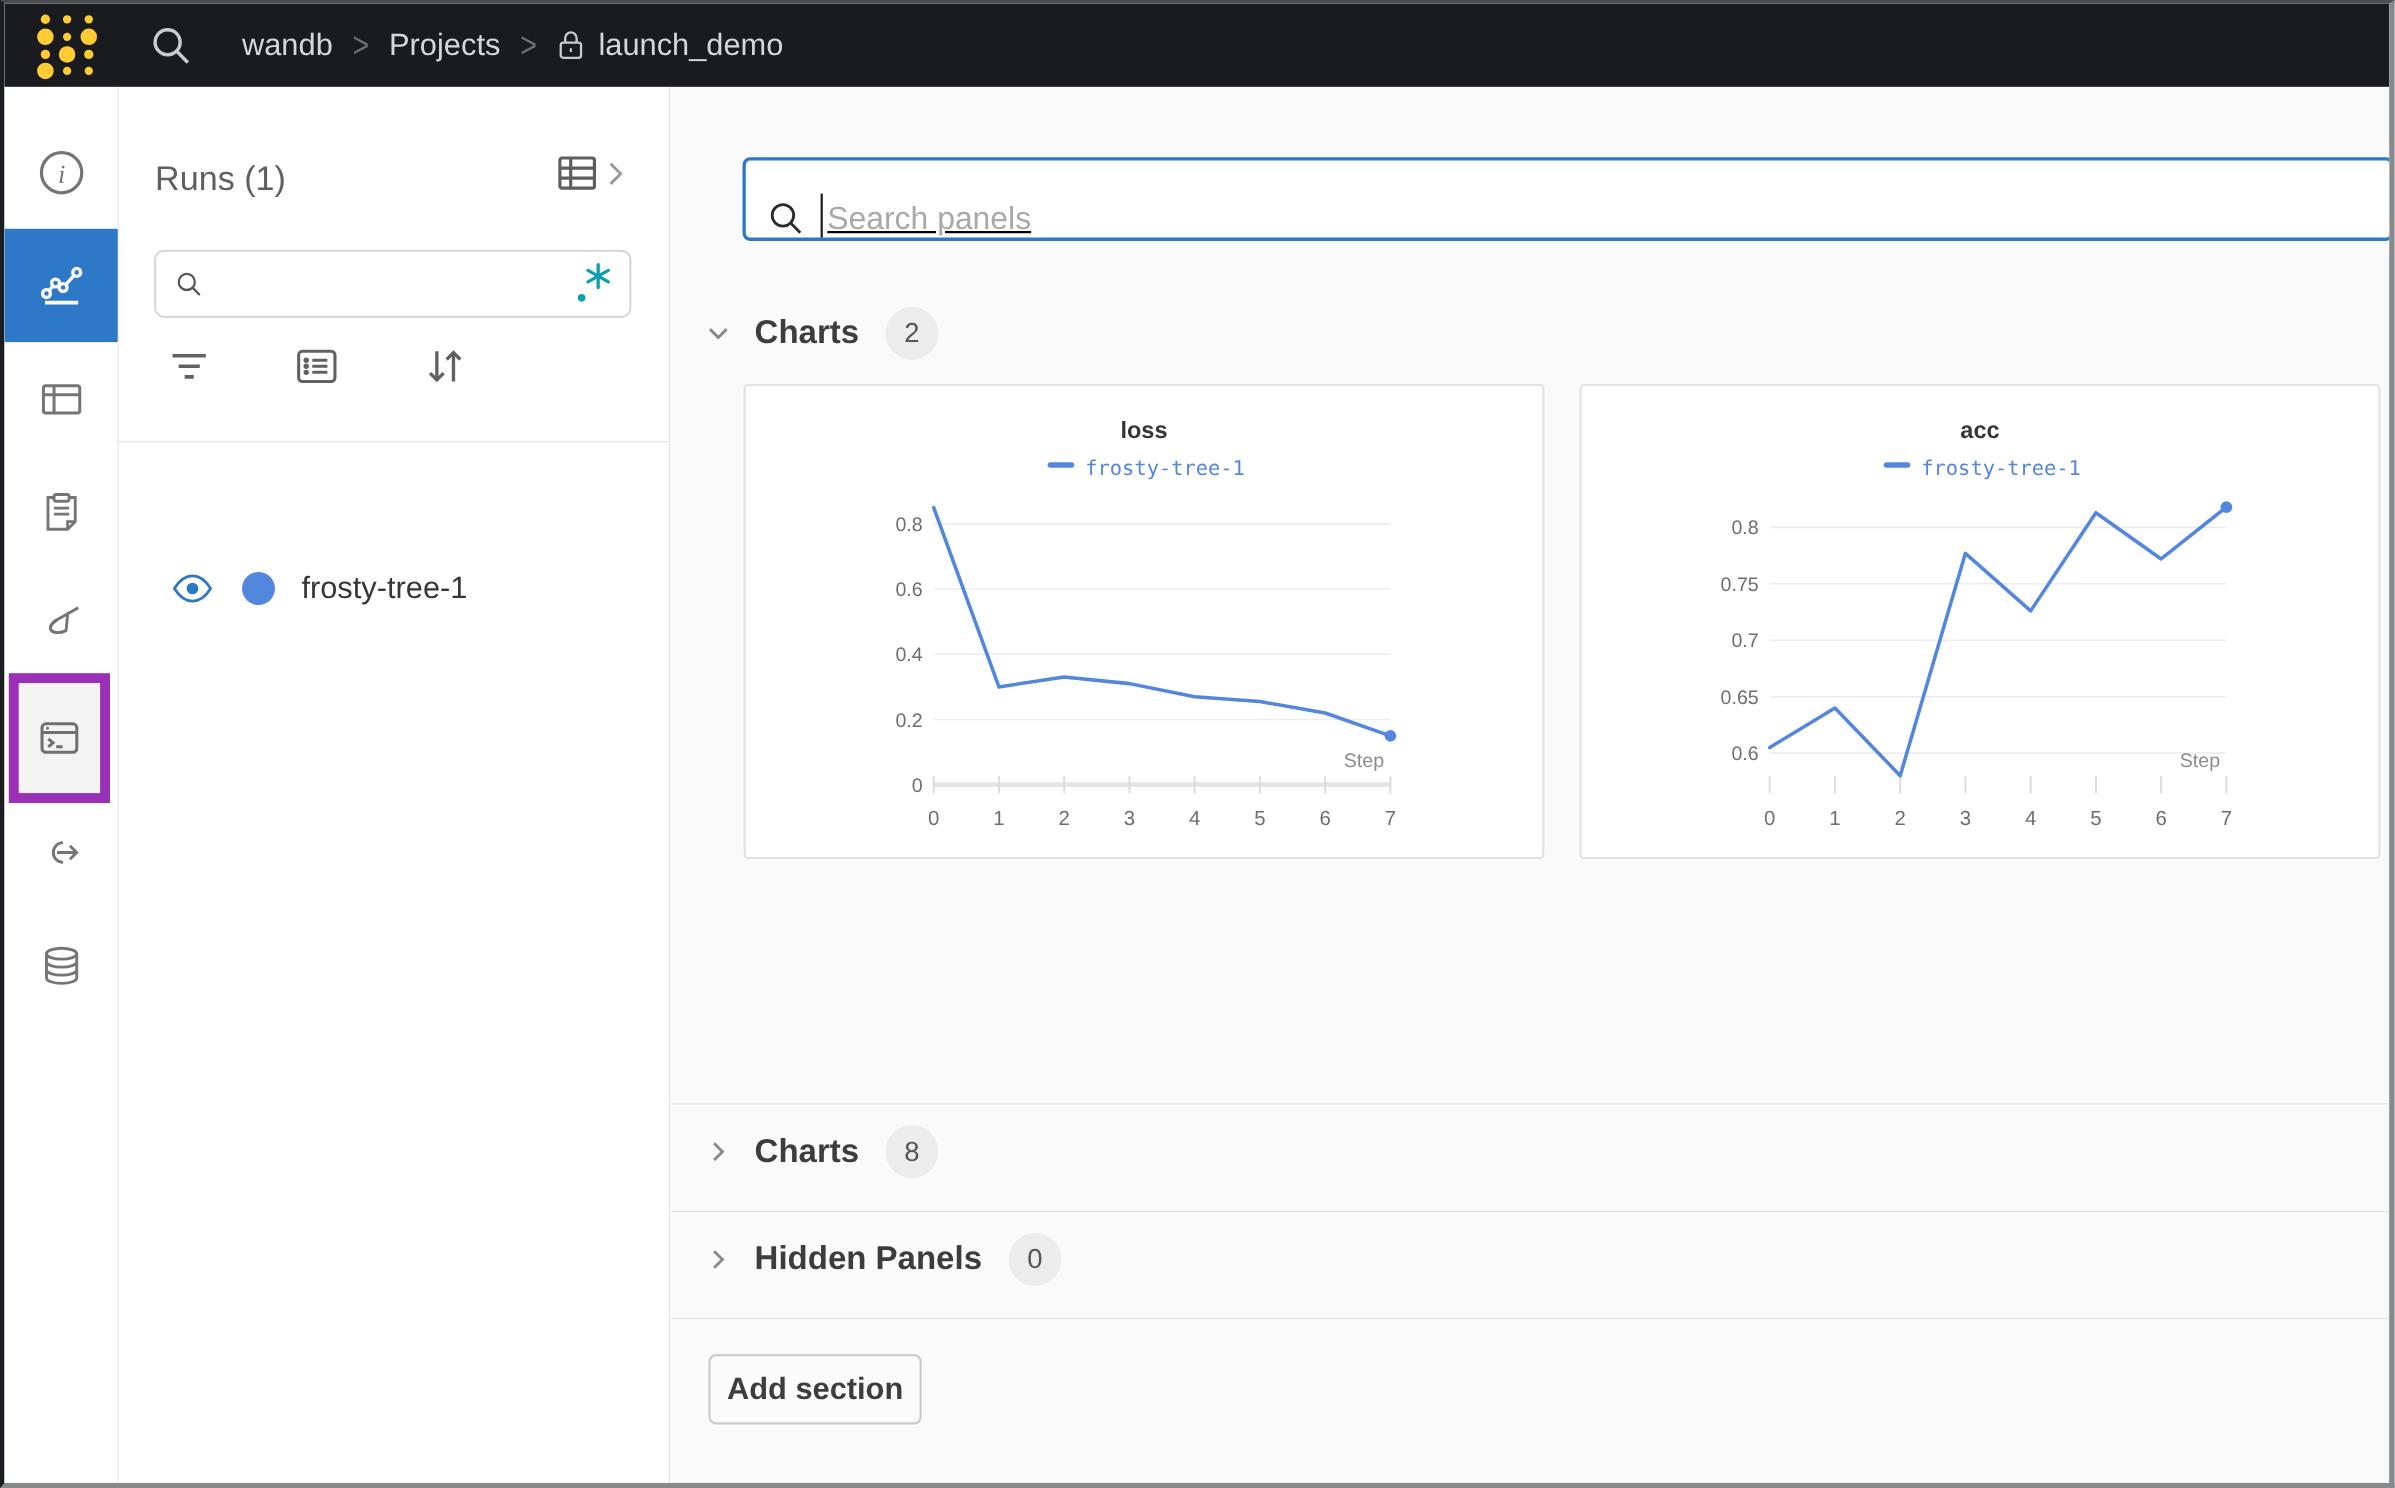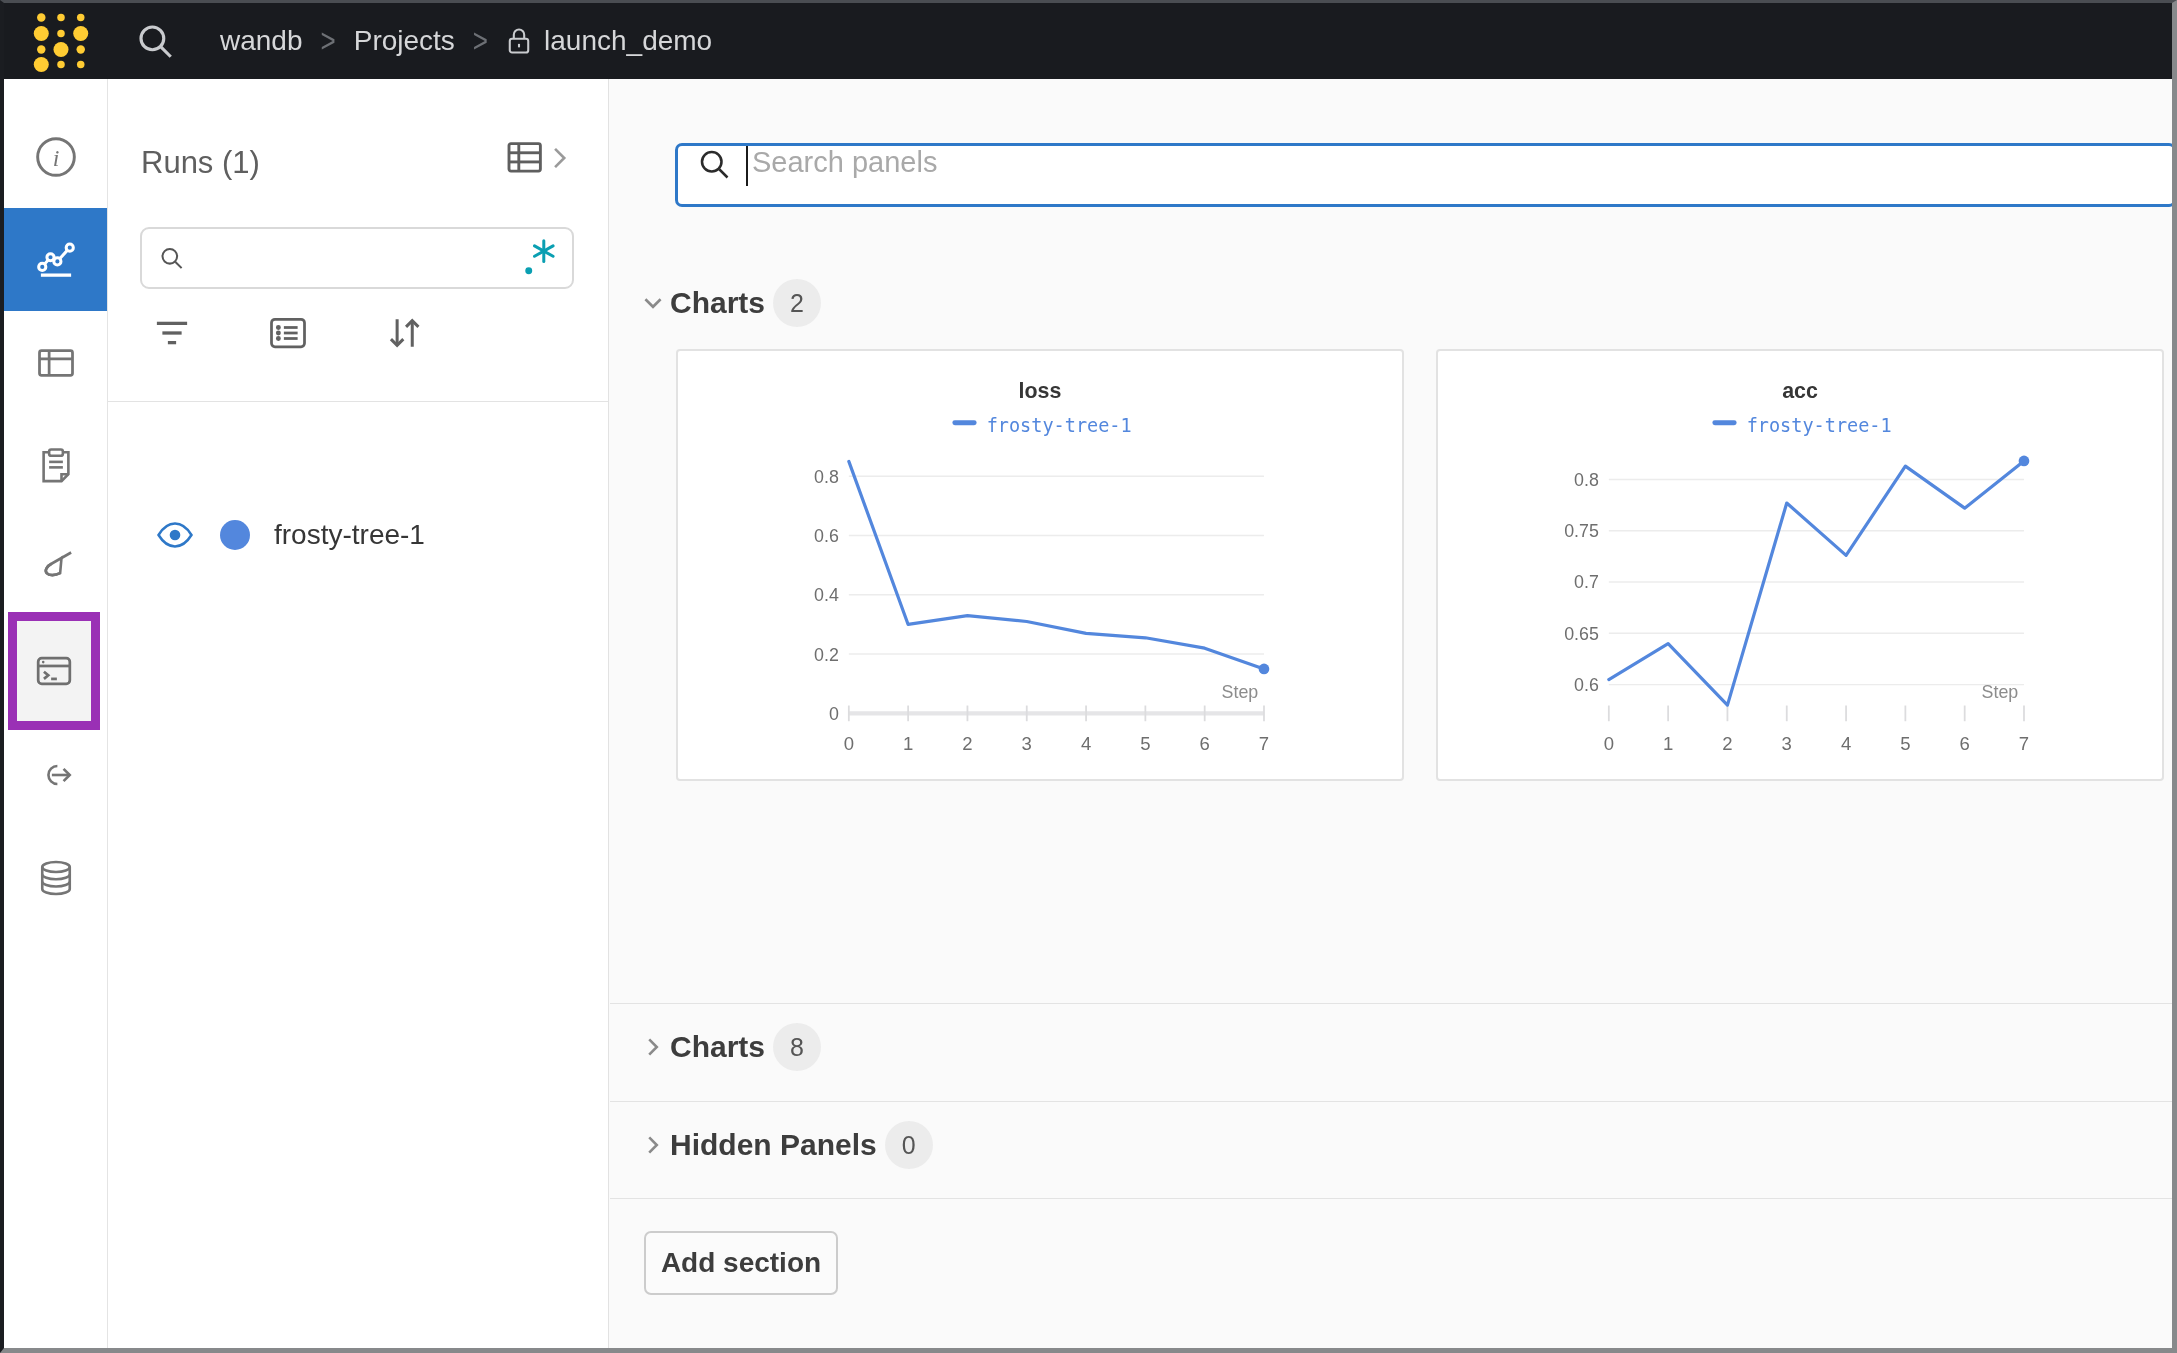--- a/index.html
+++ b/index.html
@@ -78,31 +78,31 @@
   .runs-header-row .eye, .run-row .eye { width:38px; height:30px; margin-left:48px; flex:0 0 auto; cursor:pointer; }
   .runs-header-name { margin-left:28px; font-size:28px; font-weight:700; color:#363636; }
   .runs-header-suffix { margin-left:12px; font-size:28px; color:#a8a8a8; }
   .run-row { position:absolute; left:0; right:0; top:410px; height:92px; display:flex; align-items:center; cursor:pointer; }
   .run-dot { width:30px; height:30px; border-radius:50%; background:#5387dd; margin-left:26px; flex:0 0 auto; }
   .run-name { margin-left:24px; font-size:28px; color:#363636; }
 
   
   .main { position:absolute; left:606px; top:76px; right:0; bottom:0; background:#fafafa; }
   .panel-search {
-    position:absolute; left:65px; top:64px; right:-4px; height:64px;
+    position:absolute; left:65px; top:64px; right:-4px; height:76px;
     background:#ffffff; border:3px solid #2e78c8; border-radius:7px;
-    display:flex; align-items:flex-start; padding:0 18px;
+    display:flex; align-items:flex-end; padding:0 18px;text-decoration:underline;
   }
   .panel-search svg { width:36px; height:36px; flex:0 0 auto; }
   .caret { width:2px; height:40px; background:#1b1b1b; margin-left:14px; animation:blink 1.1s step-end infinite; }
   @keyframes blink { 50% { opacity:0; } }
   .panel-search input { flex:1; border:none; outline:none; background:transparent; font-size:29px; font-family:inherit; color:#333; margin-left:4px; }
   .panel-search input::placeholder { color:#a9a9a9; }
 
-  .section-header { position:absolute; left:30px; display:flex; align-items:center; cursor:pointer; height:60px; }
+  .section-header { position:absolute; left:30px; display:flex; align-items:center; gap:16px; cursor:pointer; height:60px; }
   .section-header svg { width:26px; height:26px; }
   .section-label { font-size:30px; font-weight:700; color:#3d3d3d; margin-left:4px; }
   .section-badge {
     min-width:48px; height:48px; padding:0 14px; margin-left:8px;
     background:#ececec; border-radius:26px; display:flex; align-items:center; justify-content:center;
     font-size:25px; color:#555;
   }
   .hdr-charts { top:194px; }
   .hdr-system { top:938px; }
   .hdr-hidden { top:1036px;align-items:center; }

